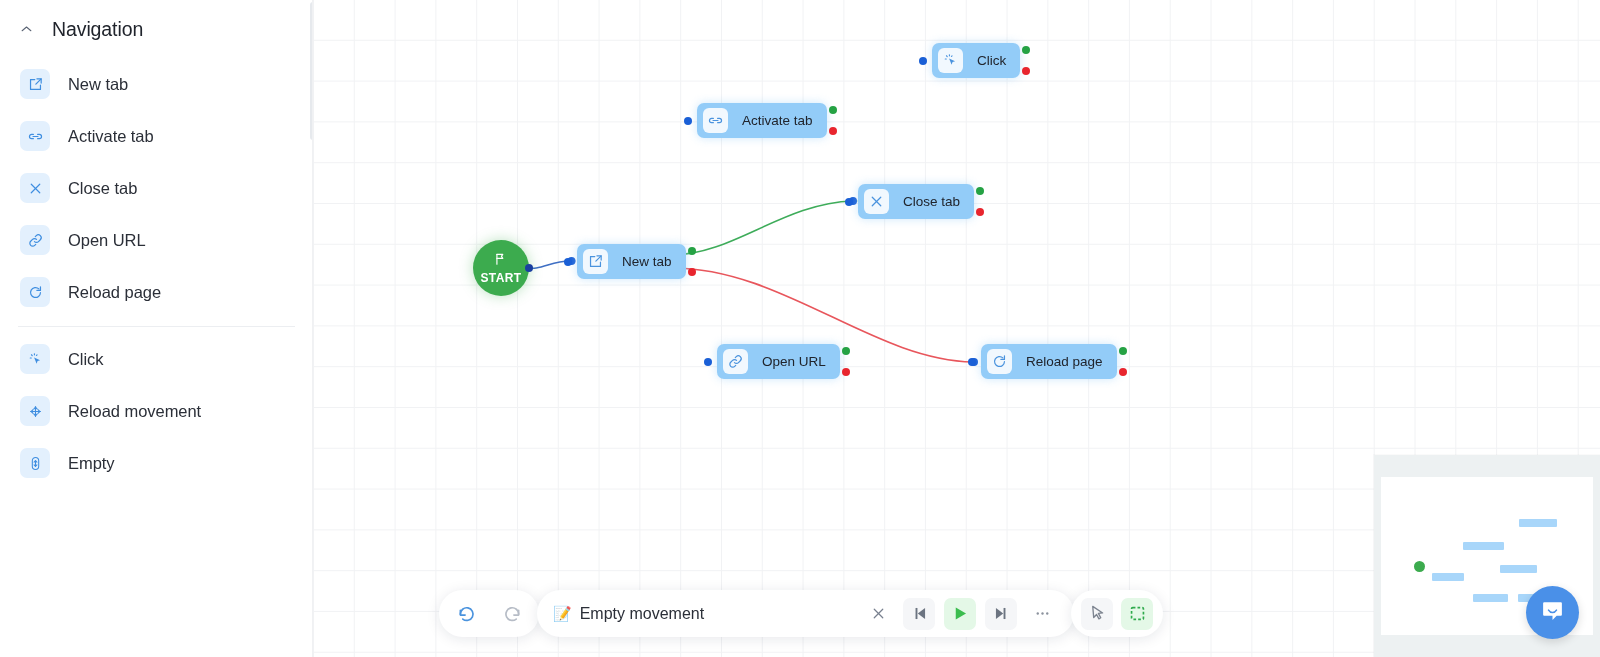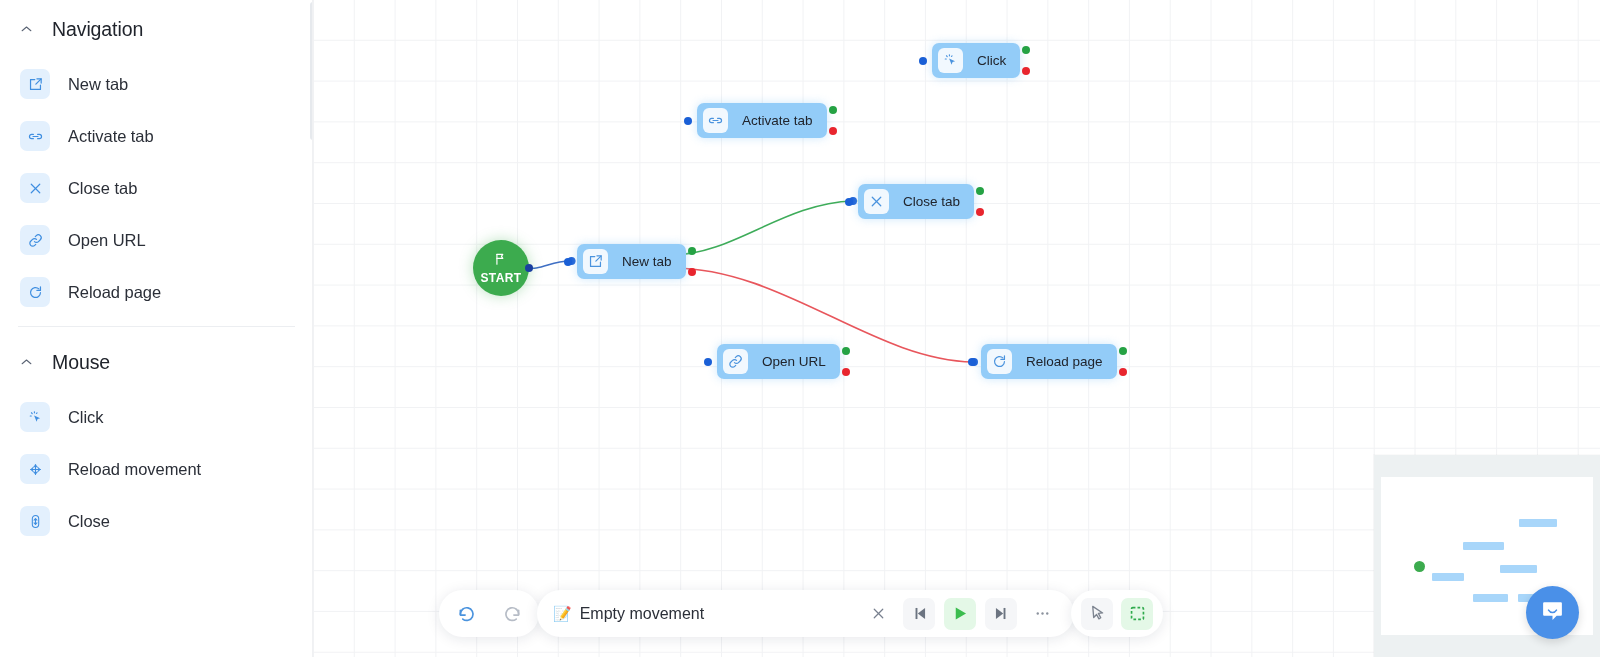--- a/index.html
+++ b/index.html
@@ -316,28 +316,20 @@
               <svg width="17" height="17" viewBox="0 0 24 24" fill="none" stroke="currentColor" stroke-width="1.7" stroke-linecap="round" stroke-linejoin="round">
                 <path d="M19 12a7 7 0 1 1-2.2-5.1"></path>
                 <polyline points="19 4 19 9 14 9"></polyline>
               </svg>
             </span>
             <span class="item-label">Reload page</span>
           </div>
         </div>
         <div class="section">
           <div class="divider"></div>
-          <div class="section-header">
-            <span class="chev">
-              <svg width="15" height="15" viewBox="0 0 24 24" fill="none" stroke="currentColor" stroke-width="1.7" stroke-linecap="round" stroke-linejoin="round">
-                <polyline points="5 14 12 8 19 14"></polyline>
-              </svg>
-            </span>
-            <span class="section-title">Mouse</span>
-          </div>
           <div class="item">
             <span class="item-icon">
               <svg width="17" height="17" viewBox="0 0 24 24" fill="none" stroke="currentColor" stroke-width="1.6" stroke-linecap="round" stroke-linejoin="round">
                 <path d="M10 9l8.5 4-3.6 1.2L13.6 18z" fill="currentColor" stroke="none"></path>
                 <path d="M7.4 6.4L6.3 5.3"></path>
                 <path d="M10.5 5.4V4"></path>
                 <path d="M6 9.9H4.6"></path>
                 <path d="M13.3 6.3l.9-.9"></path>
               </svg>
             </span>
@@ -358,21 +350,21 @@
           </div>
           <div class="item">
             <span class="item-icon">
               <svg width="17" height="17" viewBox="0 0 24 24" fill="none" stroke="currentColor" stroke-width="1.5" stroke-linecap="round" stroke-linejoin="round">
                 <rect x="7.5" y="3.5" width="9" height="17" rx="4.5"></rect>
                 <path d="M12 8v8"></path>
                 <polyline points="10 10 12 8 14 10"></polyline>
                 <polyline points="10 14 12 16 14 14"></polyline>
               </svg>
             </span>
-            <span class="item-label">Close</span>
+            <span class="item-label">Empty</span>
           </div>
         </div>
       </div>
     <div class="sb-track"></div>
     <div class="sb-thumb"></div>
     <div class="sidebar-edge"></div>
   </aside>
 
   <main class="canvas">
 

